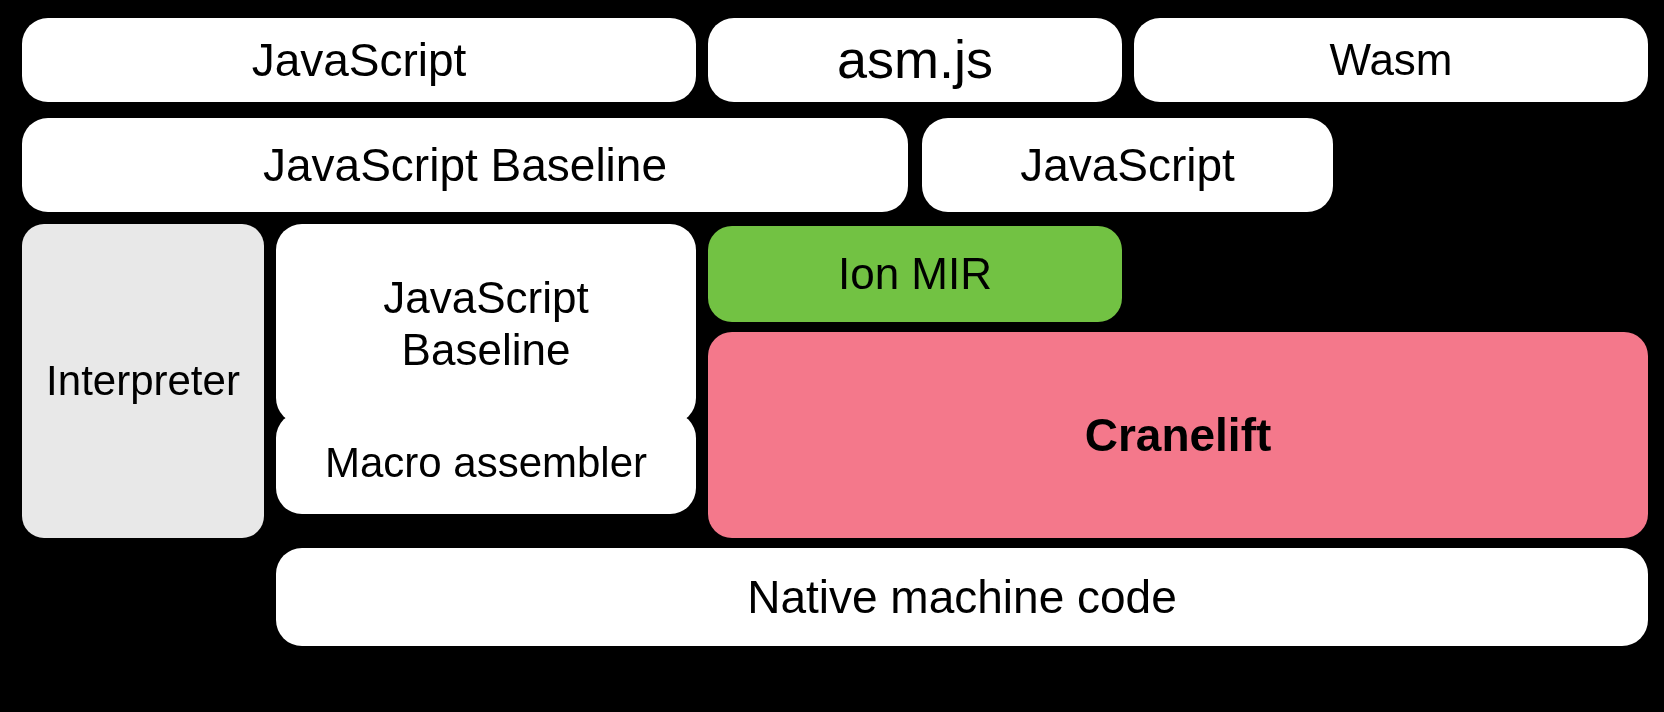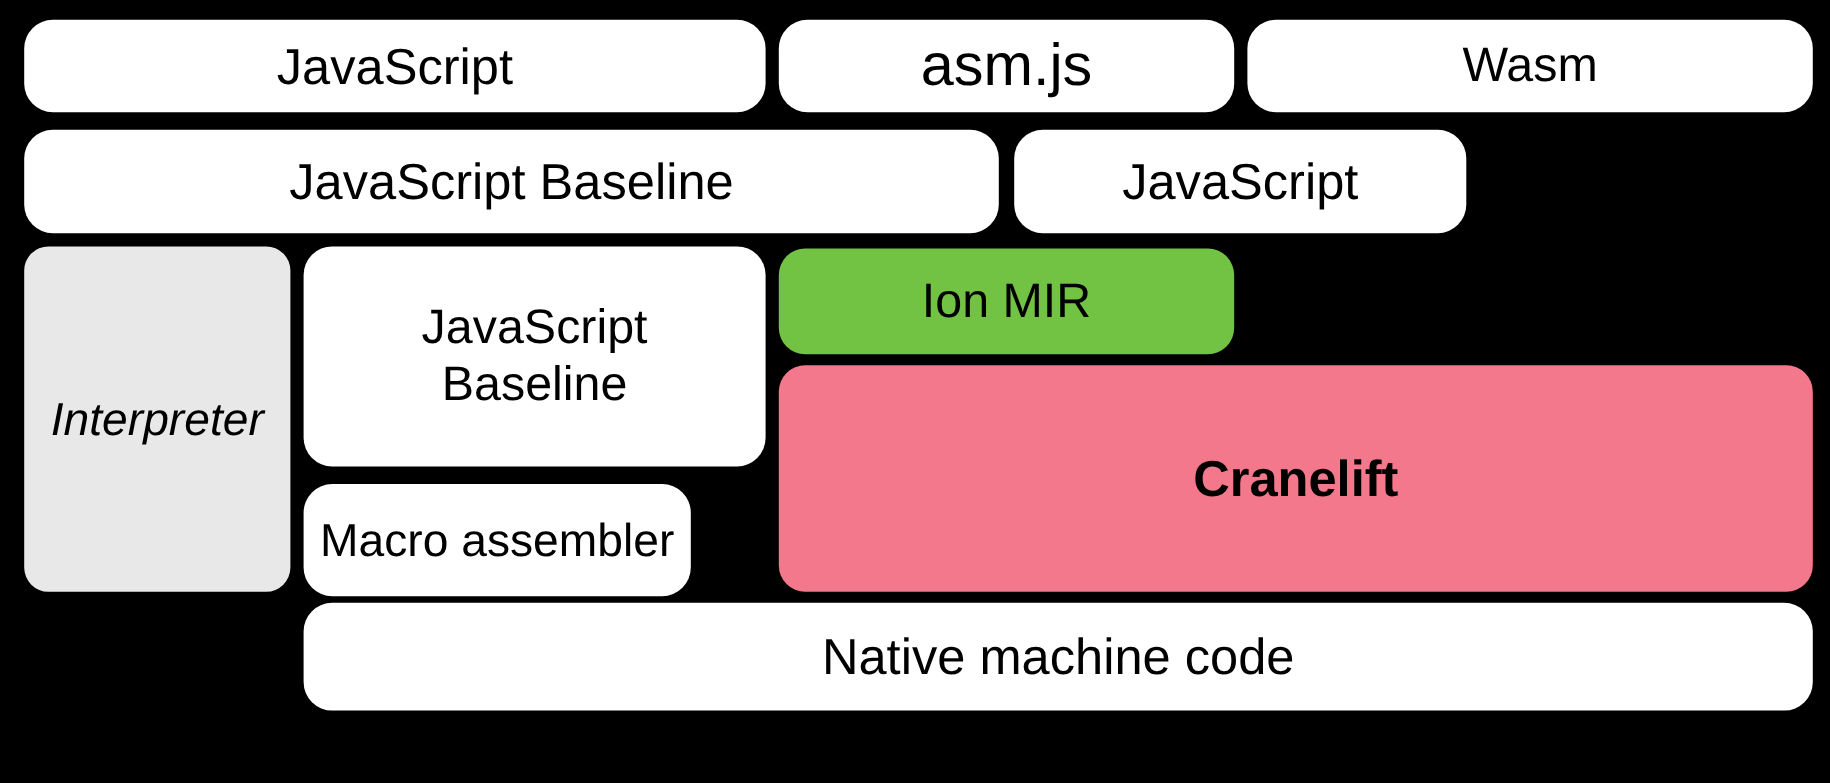--- a/index.html
+++ b/index.html
@@ -23,37 +23,37 @@
     justify-content: center;
     text-align: center;
     color: #000000;
     background: #ffffff;
     border-radius: 26px;
     line-height: 1.18;
     white-space: pre-line;
     padding: 2px 8px;
     font-weight: 400;
   }
-  .node.gray { background: #e8e8e8; font-style: italic; }
+  .node.gray { background: #e8e8e8; }
   .node.green { background: #72c243; }
   .node.pink  { background: #f4788b; font-weight: bold; }
 
   
   #n-javascript      { left: 22px;   top: 18px;  width: 674px; height: 84px;  font-size: 46px; }
   #n-asmjs           { left: 708px;  top: 18px;  width: 414px; height: 84px;  font-size: 54px; }
   #n-wasm            { left: 1134px; top: 18px;  width: 514px; height: 84px;  font-size: 44px; }
 
   
   #n-js-bytecode     { left: 22px;   top: 118px; width: 886px; height: 94px;  font-size: 46px; }
   #n-baldrmonkey     { left: 922px;  top: 118px; width: 411px; height: 94px;  font-size: 46px; }
 
   
   #n-interpreter     { left: 22px;   top: 224px; width: 242px; height: 314px; font-size: 42px; border-radius: 22px; }
   #n-js-baseline     { left: 276px;  top: 224px; width: 420px; height: 200px; font-size: 44px; }
-  #n-macro-assembler { left: 276px;  top: 440px; width: 352px; height: 102px; font-size: 42px; text-align: center; }
+  #n-macro-assembler { left: 276px;  top: 412px; width: 420px; height: 102px; font-size: 42px; text-align: center; }
   #n-ion-mir         { left: 708px;  top: 226px; width: 414px; height: 96px;  font-size: 44px; border-radius: 24px; }
   #n-cranelift       { left: 708px;  top: 332px; width: 940px; height: 206px; font-size: 46px; border-radius: 24px; }
 
   
   #n-native-code     { left: 276px;  top: 548px; width: 1372px; height: 98px; font-size: 46px; text-align: center; }
 </style>
 </head>
 <body>
 
 <div id="diagram">

